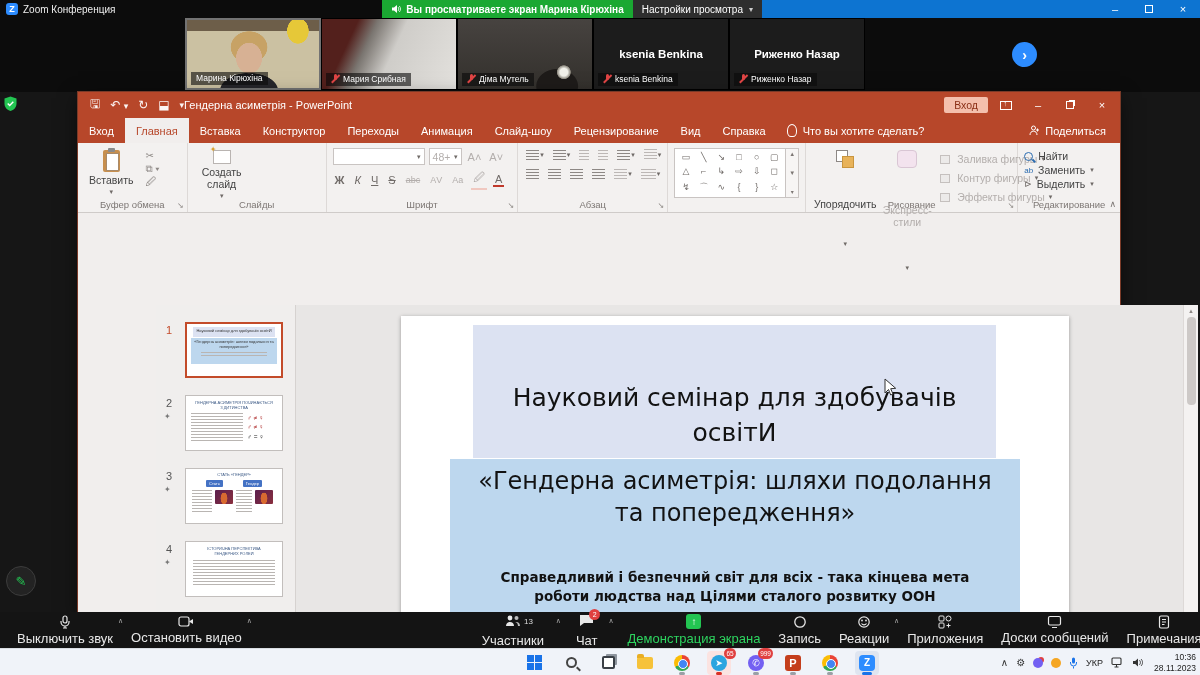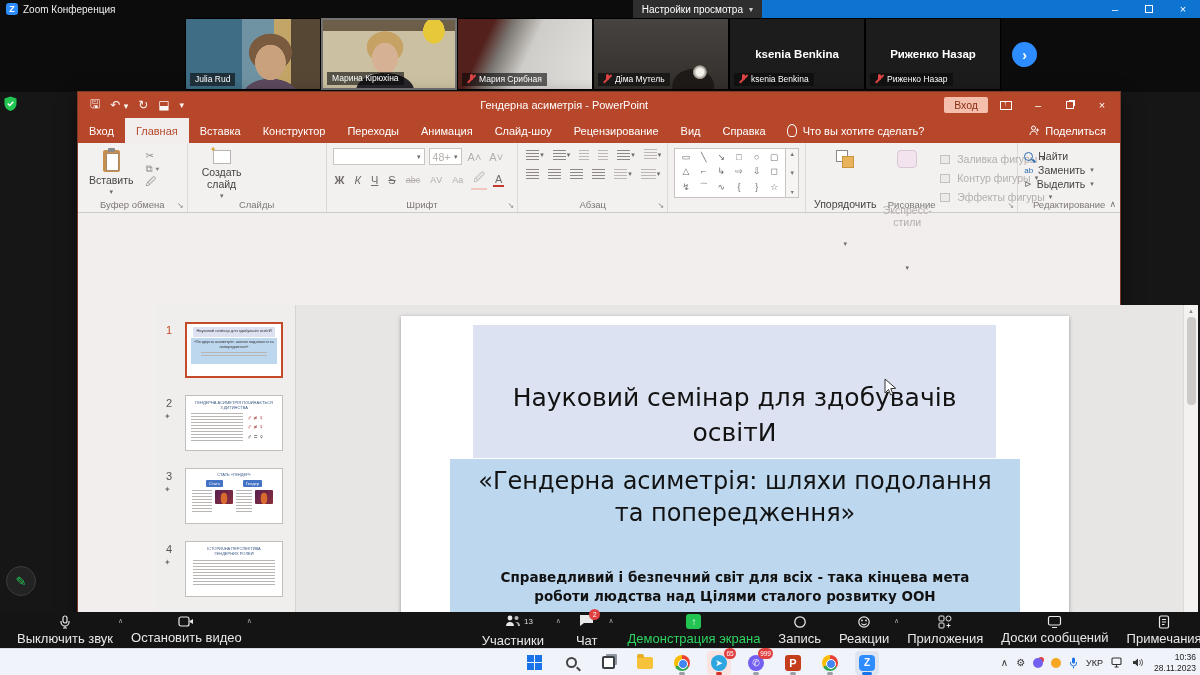--- a/index.html
+++ b/index.html
@@ -66,21 +66,21 @@
     background:#e04545; transform:rotate(-45deg); }
 
   
   .ppt { position:absolute; left:78px; top:92px; width:1042px; height:520px;
     background:#f1eeed; box-shadow:0 0 0 1px #7a3a28, 0 6px 18px rgba(0,0,0,.55); }
   .ppt-titlebar { height:26px; background:#b7472a; display:flex; align-items:center;
     color:#fff; font-size:11px; }
   .qat { display:flex; align-items:center; gap:10px; padding-left:12px; font-size:12px; }
   .qat .q { color:#fff; opacity:.95; cursor:pointer; }
   .qat .sm { font-size:9px; }
-  .ppt-title { flex:1; text-align:center; font-size:11px; color:#fff; }
+  .ppt-title { flex:1; text-align:left; font-size:11px; color:#fff; }
   .ppt-tb-right { display:flex; align-items:center; gap:4px; padding-right:4px; }
   .signin { background:#f4c0ad; color:#8a2f16; font-size:10.5px; padding:2px 10px;
     border-radius:2px; cursor:pointer; }
   .ttl-ic { width:28px; height:20px; display:flex; align-items:center; justify-content:center;
     color:#fff; font-size:11px; cursor:pointer; }
   .dispopt { width:12px; height:9px; border:1px solid #fff; position:relative; }
   .dispopt::after { content:"↑"; position:absolute; left:2.5px; top:-2px; font-size:7px; }
   .restore2 { width:8px; height:8px; border:1px solid #fff; box-shadow:2px -2px 0 -1px #fff; }
 
   .ppt-tabs { height:25px; background:#b7472a; display:flex; align-items:stretch;
@@ -259,41 +259,42 @@
 <body>
 
 <div class="screen">
 
   <div class="zm-titlebar">
     <div class="zm-app">
       <div class="zm-logo">Z</div>
       <span>Zoom Конференция</span>
     </div>
     <div class="zm-spacer"></div>
+    <div class="zm-banner">
+      <svg width="10" height="10" viewBox="0 0 10 10">
+        <path d="M1 3.5h2L6 1v8L3 6.5H1z" fill="#fff"></path>
+        <path d="M7 3c1 1 1 3 0 4M8.3 2c1.6 1.6 1.6 4.4 0 6" stroke="#fff" stroke-width=".8" fill="none"></path>
+      </svg>
+      <span>Вы просматриваете экран Марина Кірюхіна</span>
+    </div>
     <div class="zm-viewset">
       <span>Настройки просмотра</span>
       <span class="car">▾</span>
     </div>
     <div class="zm-bluezone">
       <div class="wc-btn">–</div>
       <div class="wc-btn">
           <div class="wc-restore"></div>
         </div>
       <div class="wc-btn">×</div>
     </div>
   </div>
 
   <div class="strip">
     <div class="tiles">
-      <div class="tile">
-        <div class="vid-julia" style="position:absolute;inset:0;"></div>
-        <div class="nametag">
-            <span>Julia Rud</span>
-          </div>
-      </div>
       <div class="tile active">
         <div class="vid-marina" style="position:absolute;inset:0;"></div>
         <div class="nametag">
             <span>Марина Кірюхіна</span>
           </div>
       </div>
       <div class="tile">
         <div class="vid-maria" style="position:absolute;inset:0;"></div>
         <div class="nametag">
             <span class="micoff"></span>

